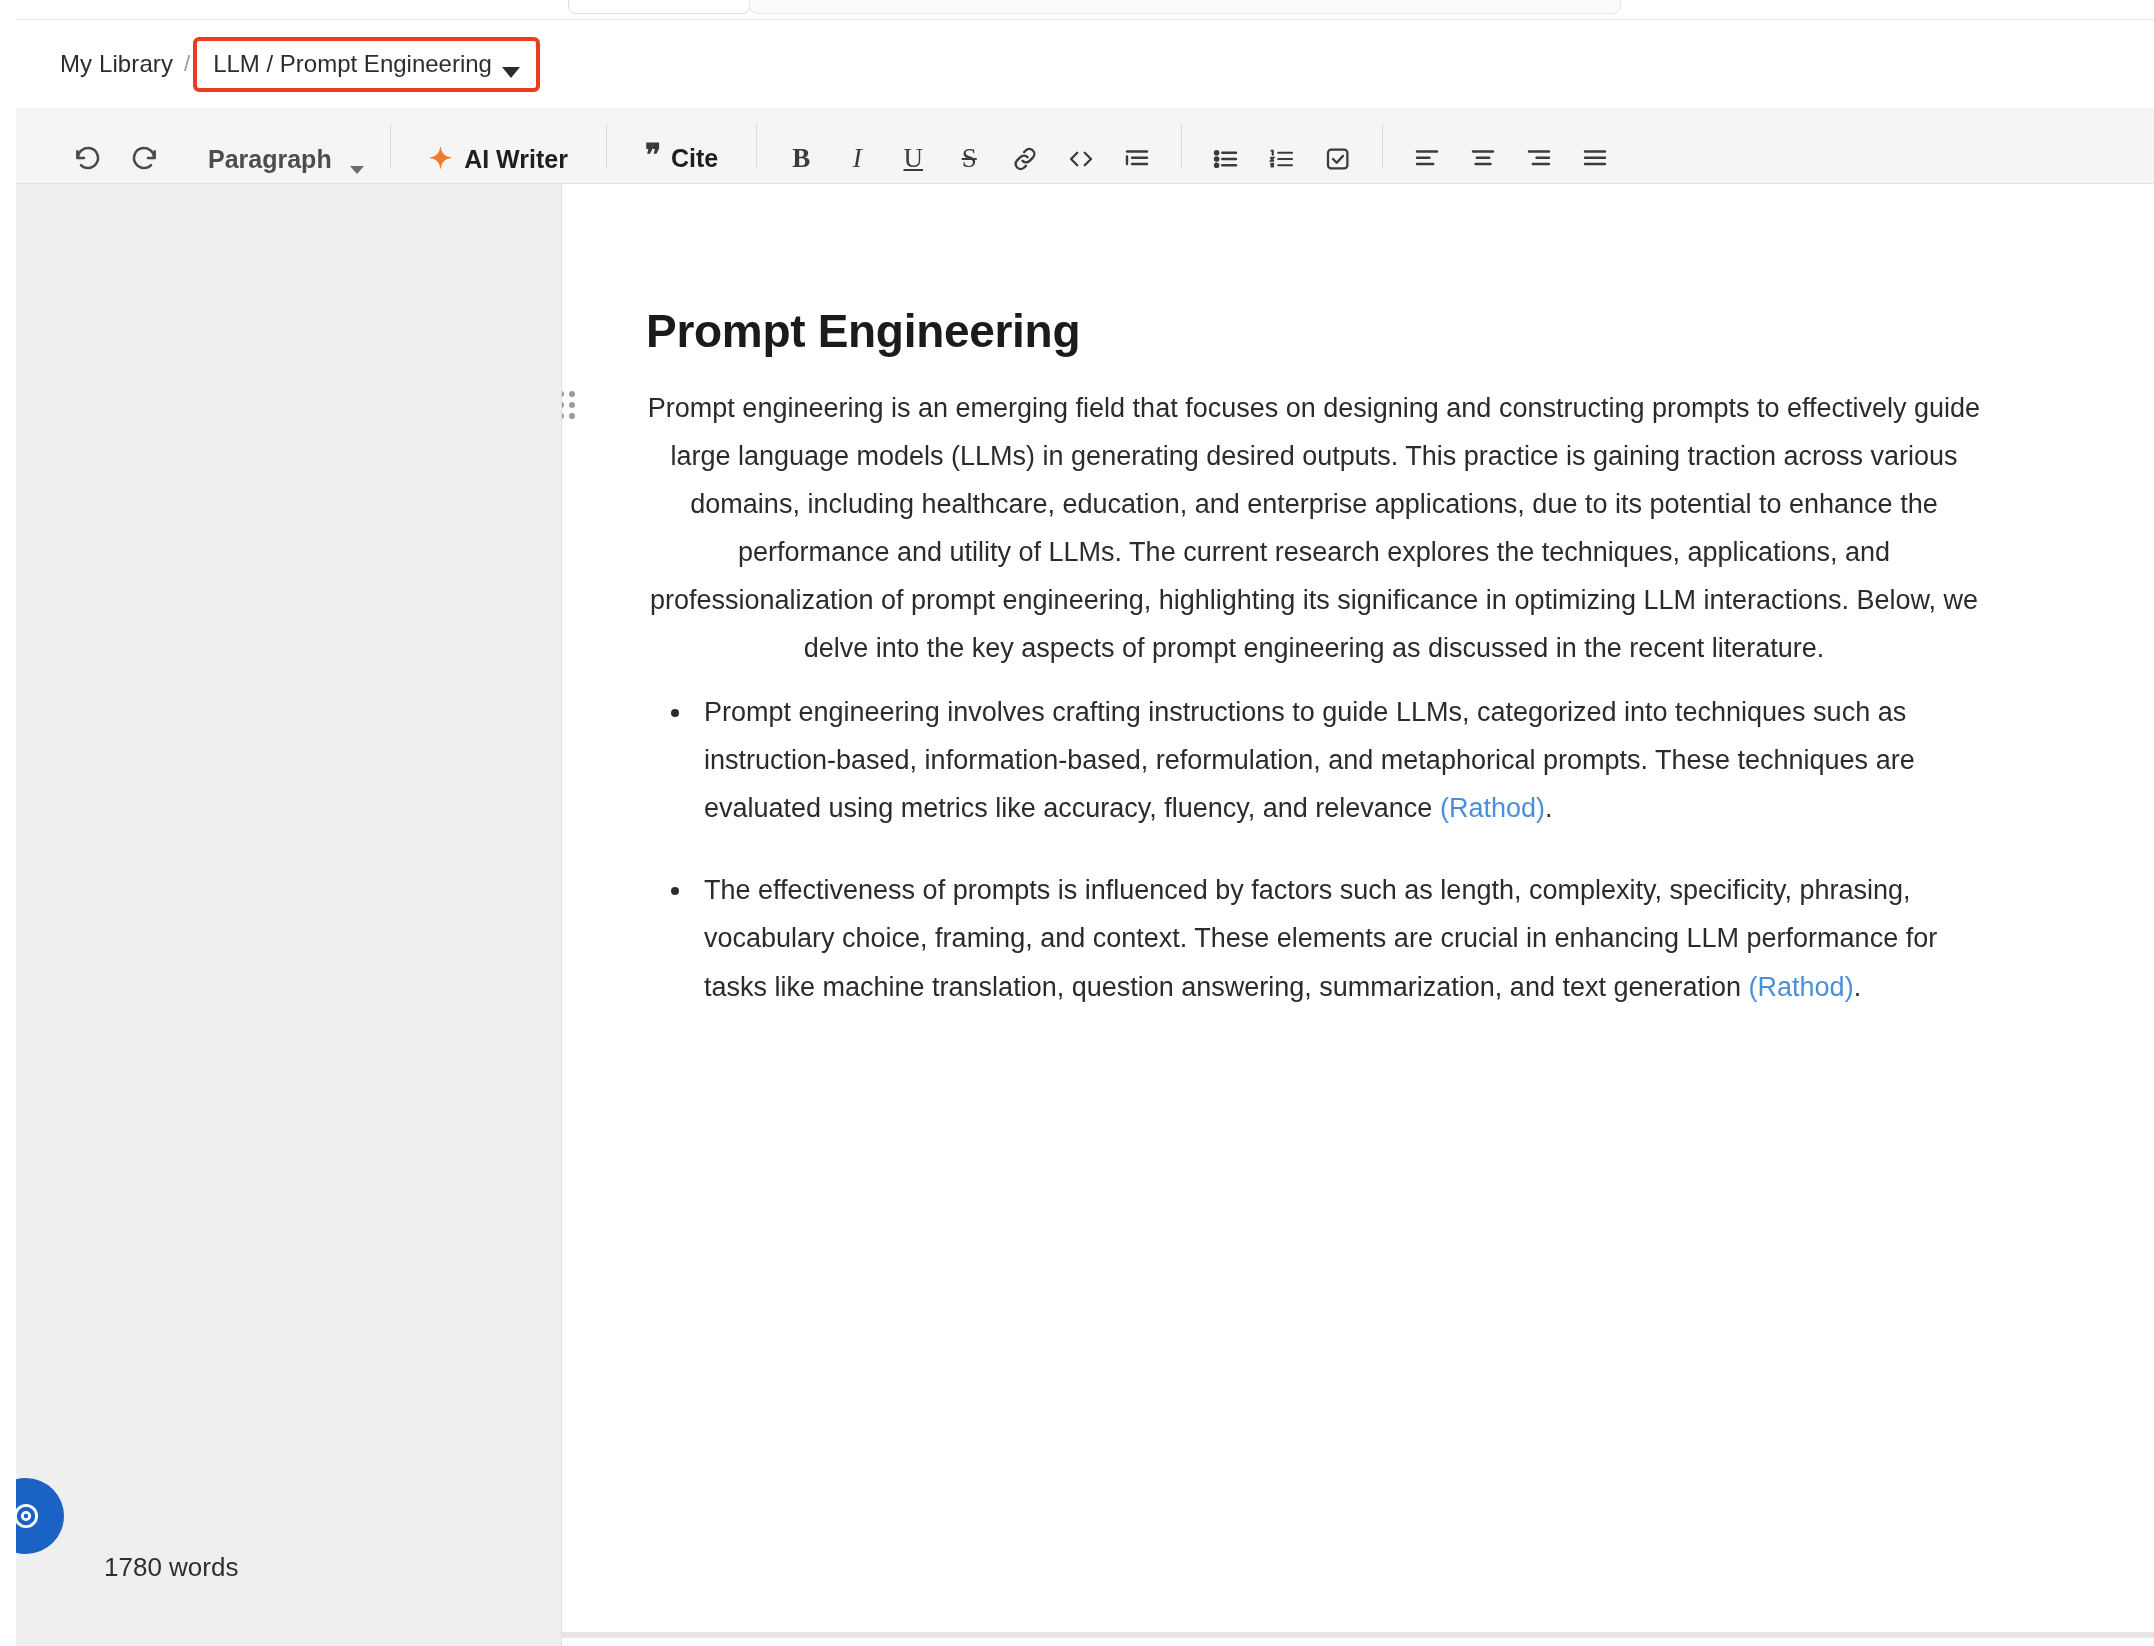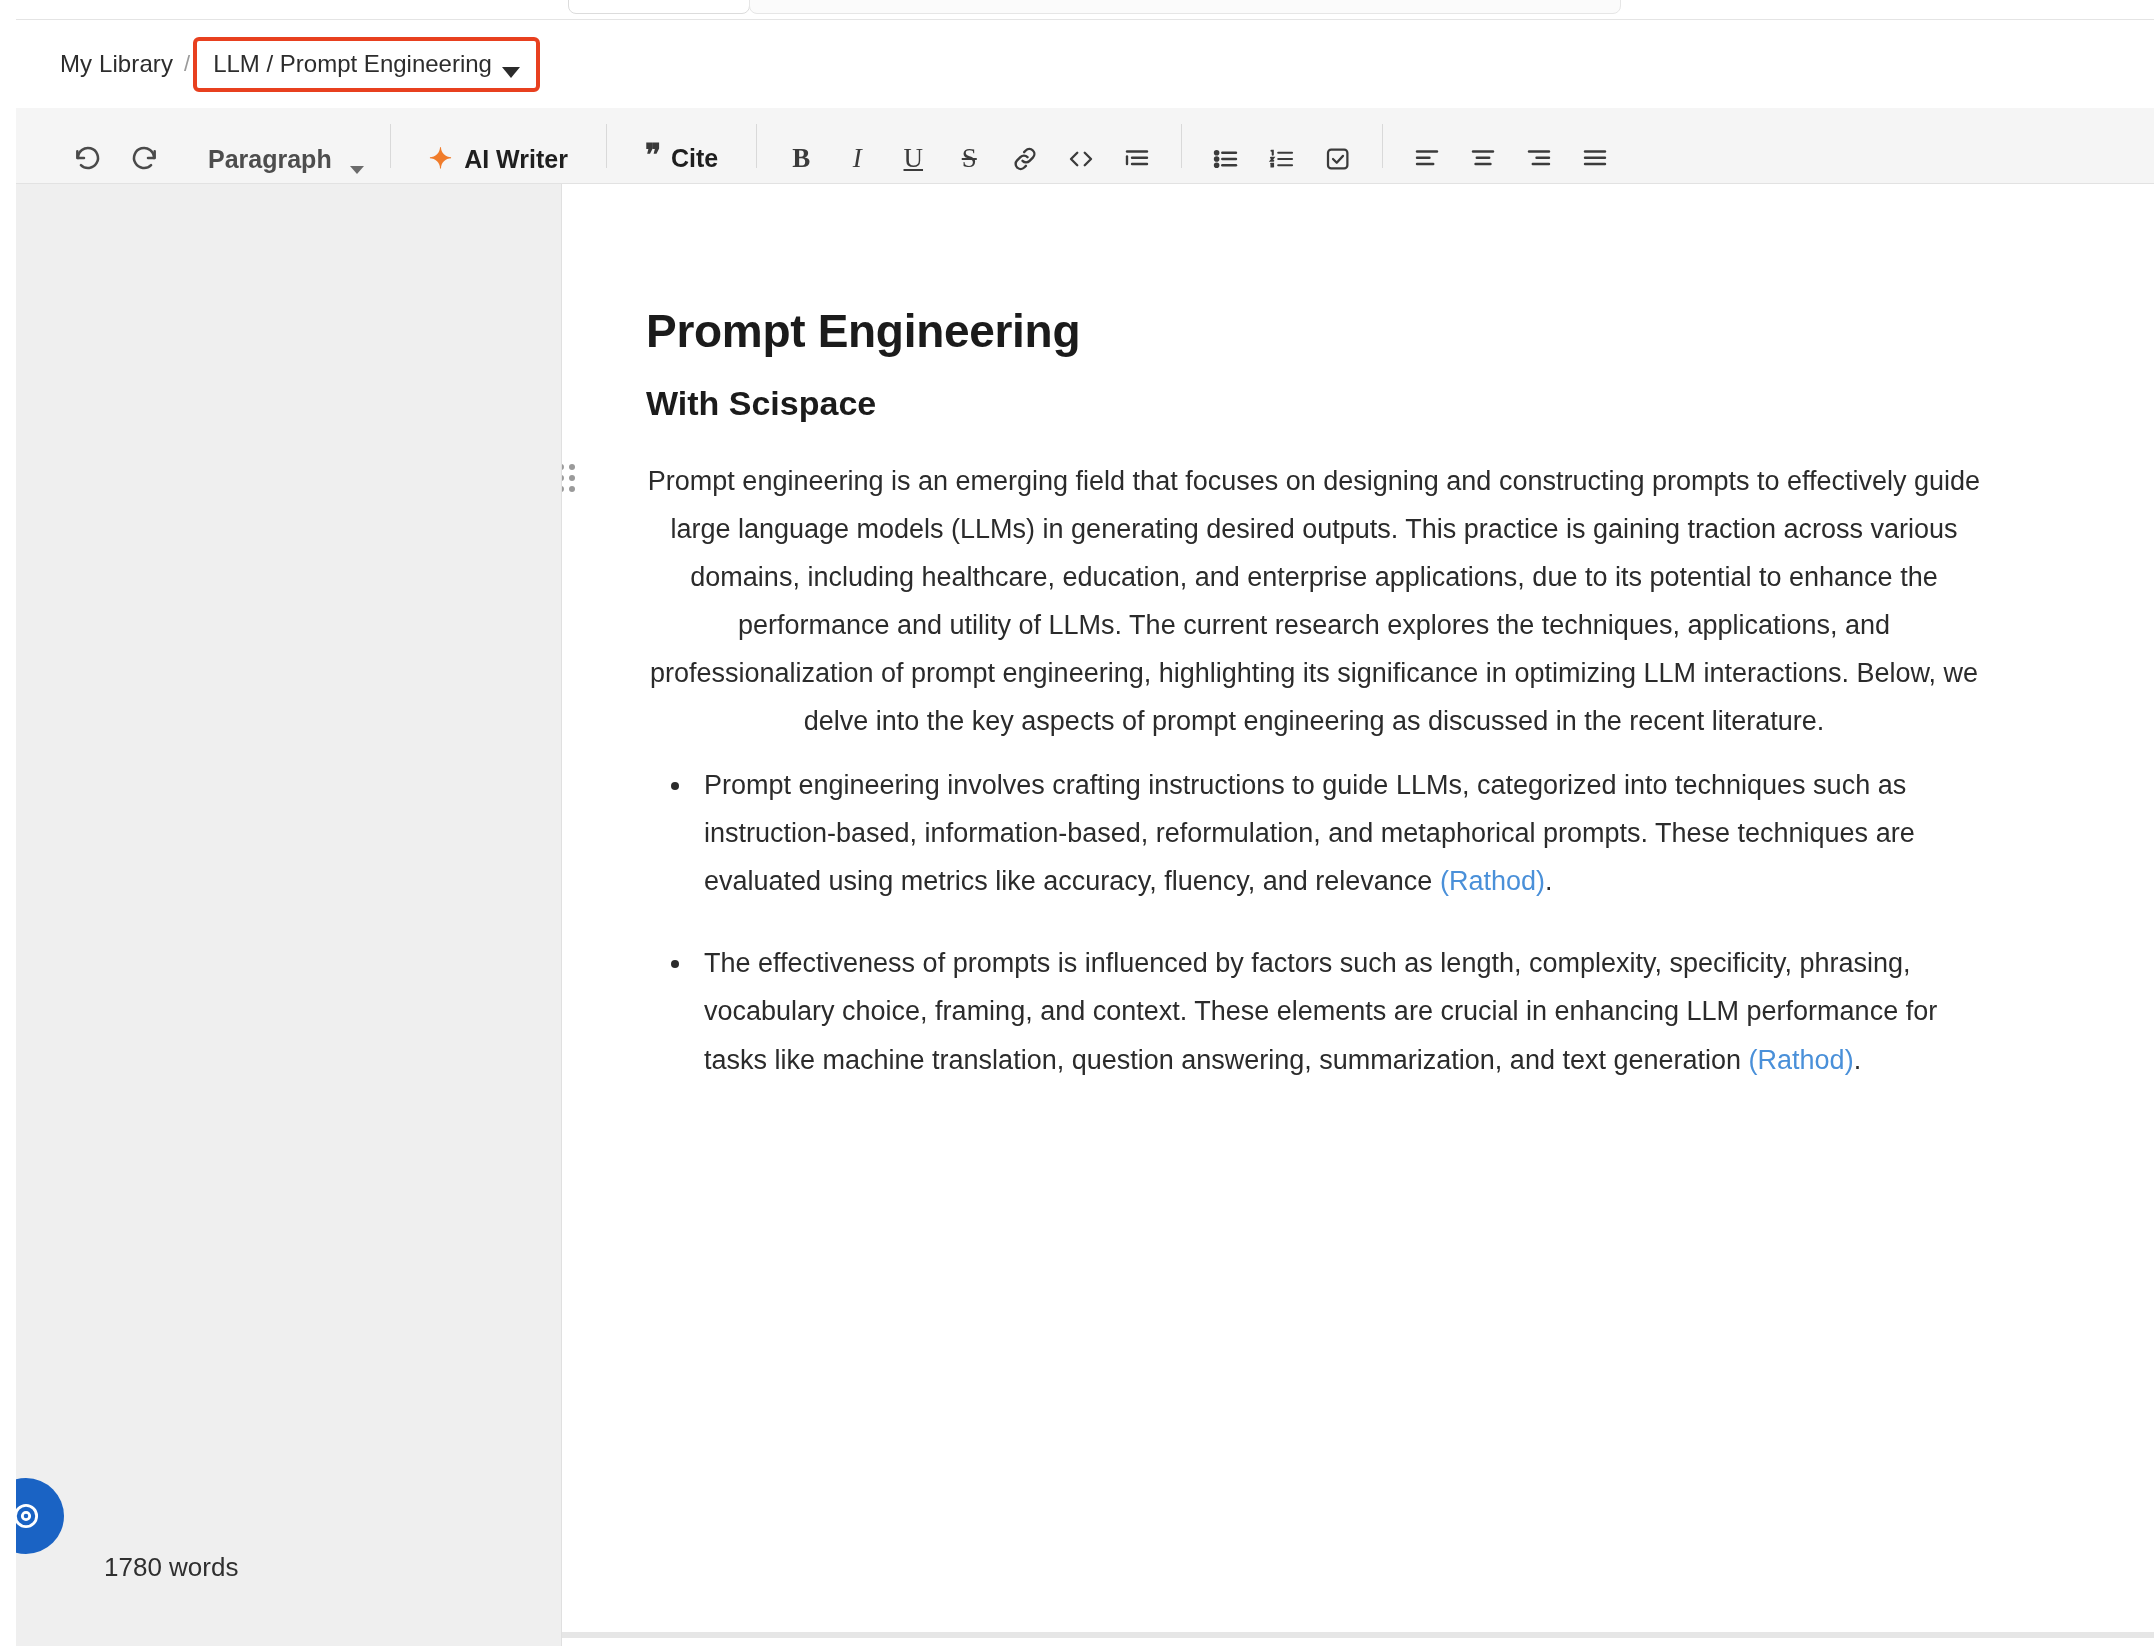--- a/index.html
+++ b/index.html
@@ -480,21 +480,20 @@
           <circle cx="12" cy="12" r="2.6"></circle>
         </svg>
       </div>
       <div class="wordcount">1780 words</div>
     </div>
 
     <div class="doc-scroll">
       <div class="doc-page">
 
         <h1 class="doc-h1">Prompt Engineering</h1>
-        <h2 class="doc-h2">With Scispace</h2>
 
         <div class="para-block">
           <div class="block-handles">
             <span class="handle-plus">+</span>
             <span class="handle-grip">
               <i></i>
                 <i></i>
                 <i></i>
                 <i></i>
                 <i></i>

